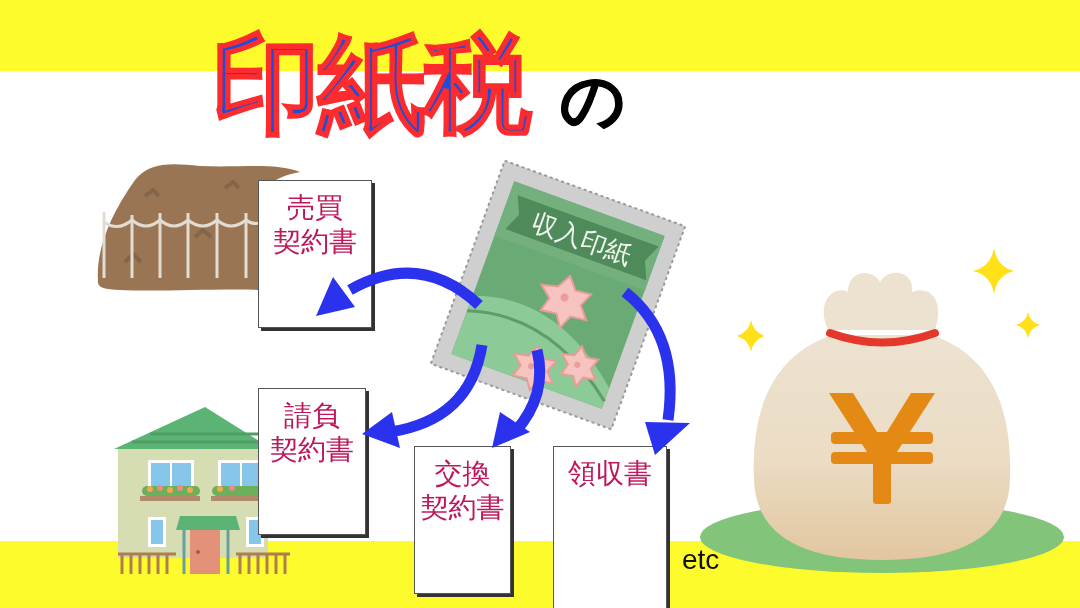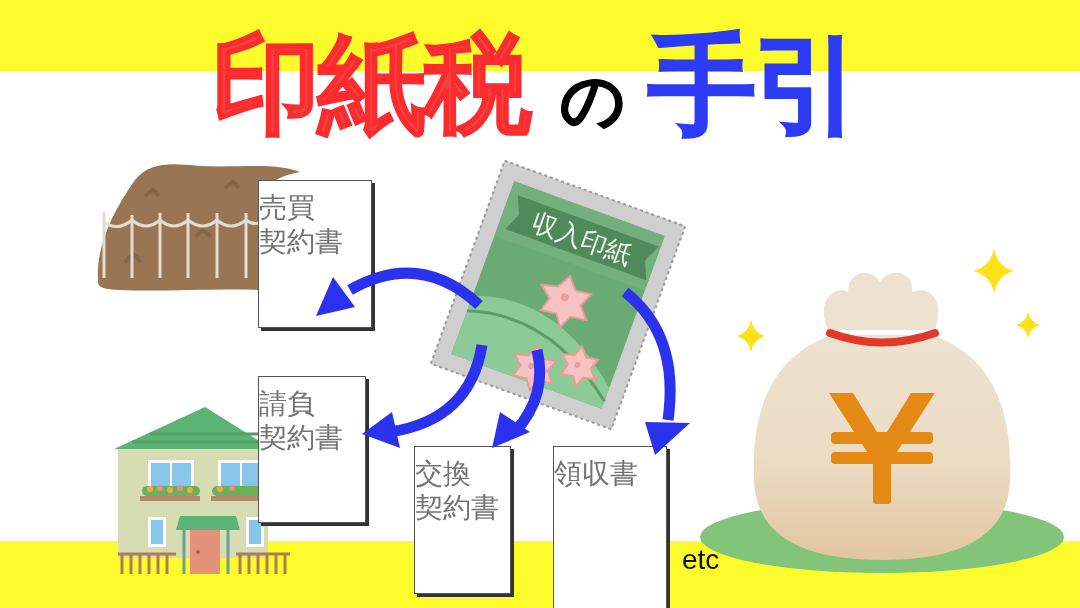--- a/index.html
+++ b/index.html
@@ -1,23 +1,23 @@
 <!DOCTYPE html>
 <html><head>
   <meta charset="utf-8">
   <style>
     html, body { margin: 0; padding: 0; }
     body { width: 1080px; height: 608px; position: relative; overflow: hidden; background: #ffffff; font-family: "DejaVu Sans", sans-serif; }
     .band-top { position: absolute; left: 0; top: 0; width: 1080px; height: 71px; background: #fefb2c; }
     .band-bottom { position: absolute; left: 0; top: 541px; width: 1080px; height: 67px; background: #fefb2c; }
     .title { position: absolute; left: 0; top: 20px; width: 1080px; height: 130px; }
-    .title-red { position: absolute; left: 212px; top: 0px; font-size: 108px; font-weight: bold; color: #ef4444; letter-spacing: -2px; line-height: 130px; -webkit-text-stroke: 2px #fb2b2e; }
+    .title-red { position: absolute; left: 212px; top: 0px; font-size: 108px; font-weight: bold; color: #1d4ed8; letter-spacing: -2px; line-height: 130px; -webkit-text-stroke: 2px #fb2b2e; }
     .title-no { position: absolute; left: 560px; top: 30px; font-size: 64px; font-weight: bold; color: #000; line-height: 100px; -webkit-text-stroke: 1px #000; }
     .title-blue { position: absolute; left: 648px; top: 0px; font-size: 108px; font-weight: bold; color: #2e3bf4; letter-spacing: -2px; line-height: 130px; -webkit-text-stroke: 2px #2e3bf4; }
-    .doc { position: absolute; background: #fff; border: 1.5px solid #555; box-shadow: 3px 3px 0 #333; box-sizing: border-box; font-size: 28px; line-height: 34px; color: #737373; padding-top: 10px; font-weight: 500; }
+    .doc { position: absolute; background: #fff; border: 1.5px solid #555; box-shadow: 3px 3px 0 #333; box-sizing: border-box; text-align: center; font-size: 28px; line-height: 34px; color: #be185d; padding-top: 10px; font-weight: 500; }
     .etc { position: absolute; left: 682px; top: 544px; font-size: 28px; color: #111; font-family: "Liberation Sans", sans-serif; line-height: 32px; }
     svg.layer { position: absolute; left: 0; top: 0; }
   </style>
 </head>
 <body>
 
 <div class="band-top"></div>
 <div class="band-bottom"></div>
 
 <svg class="layer" width="1080" height="608" viewBox="0 0 1080 608">
@@ -131,28 +131,27 @@
     </g>
     <circle cx="7" cy="0" r="4" fill="#eb9d9a"></circle>
     <circle cx="42" cy="59" r="3" fill="#eb9d9a"></circle>
     <circle cx="-1" cy="76" r="3" fill="#eb9d9a"></circle>
   </g>
 </svg>
 
 <div class="title">
   <span class="title-red">印紙税</span>
   <span class="title-no">の</span>
-  <span class="title-blue">手引</span>
 </div>
 
 <div class="doc" style="left:258px; top:180px; width:114px; height:148px;">
   <div>売買</div>
   <div>契約書</div>
 </div>
-<div class="doc" style="left:258px; top:376px; width:108px; height:147px;">
+<div class="doc" style="left:258px; top:388px; width:108px; height:147px;">
   <div>請負</div>
   <div>契約書</div>
 </div>
 <div class="doc" style="left:414px; top:446px; width:97px; height:148px;">
   <div>交換</div>
   <div>契約書</div>
 </div>
 <div class="doc" style="left:553px; top:446px; width:114px; height:168px;">
   <div>領収書</div>
 </div>

